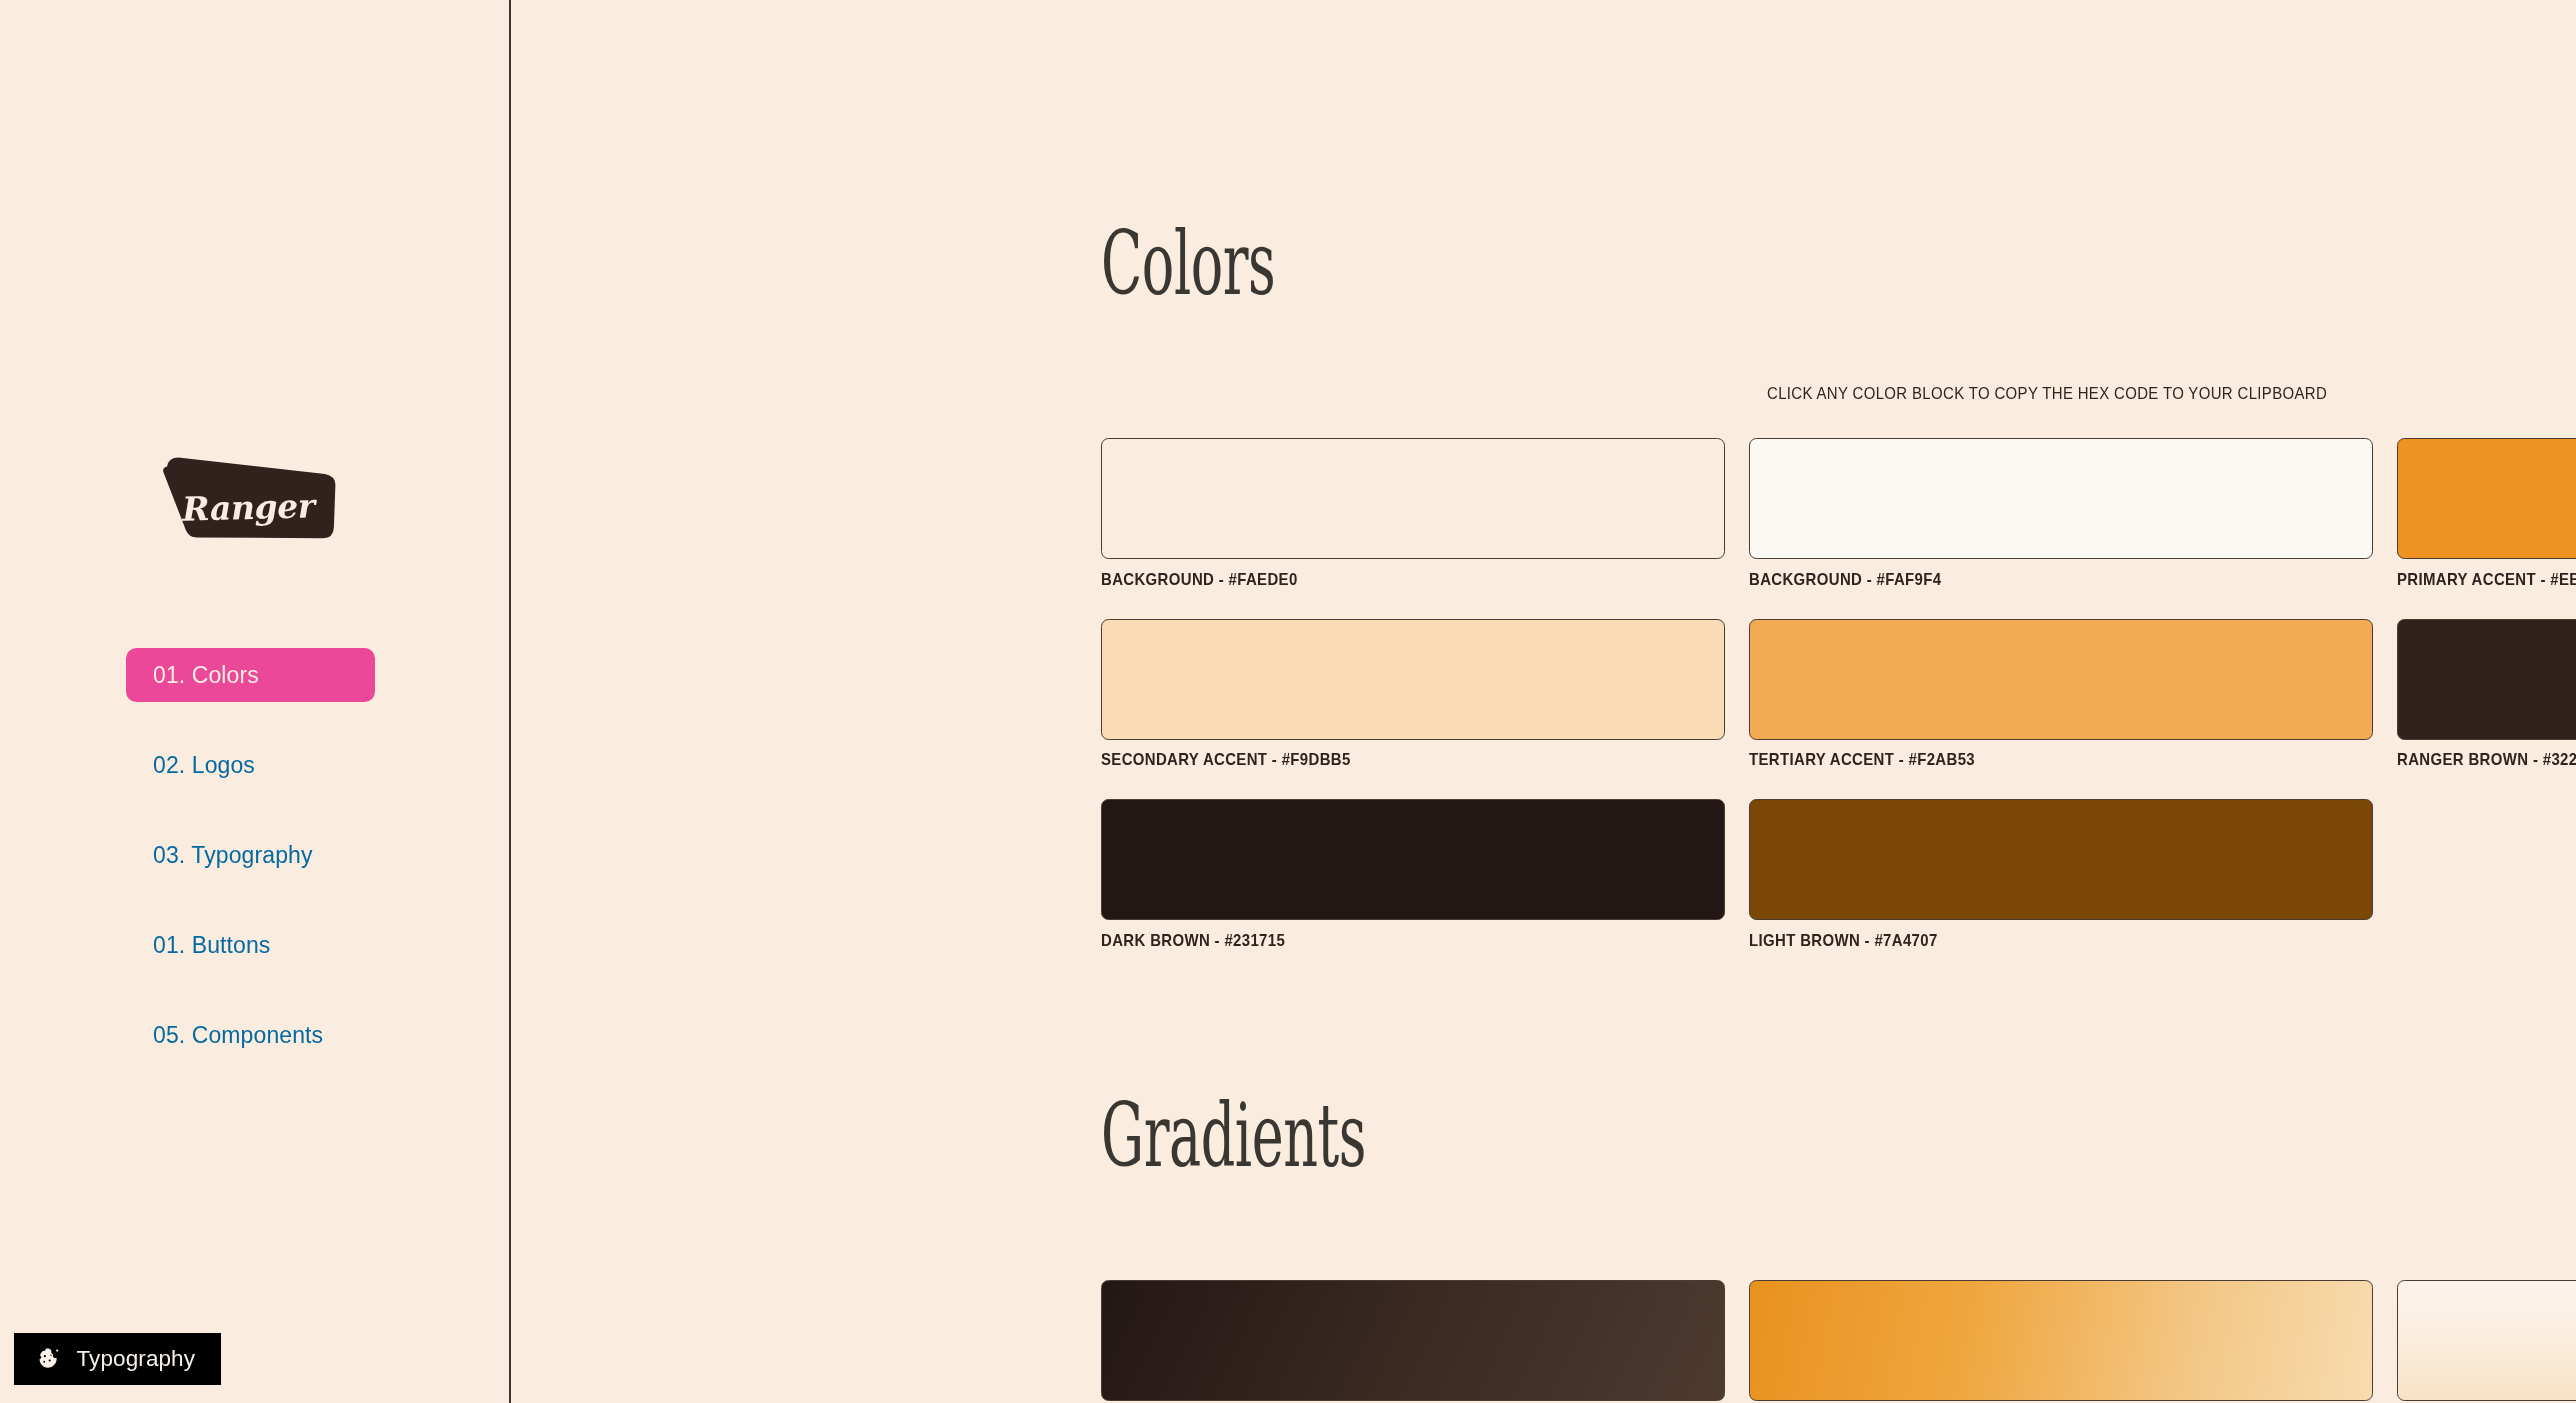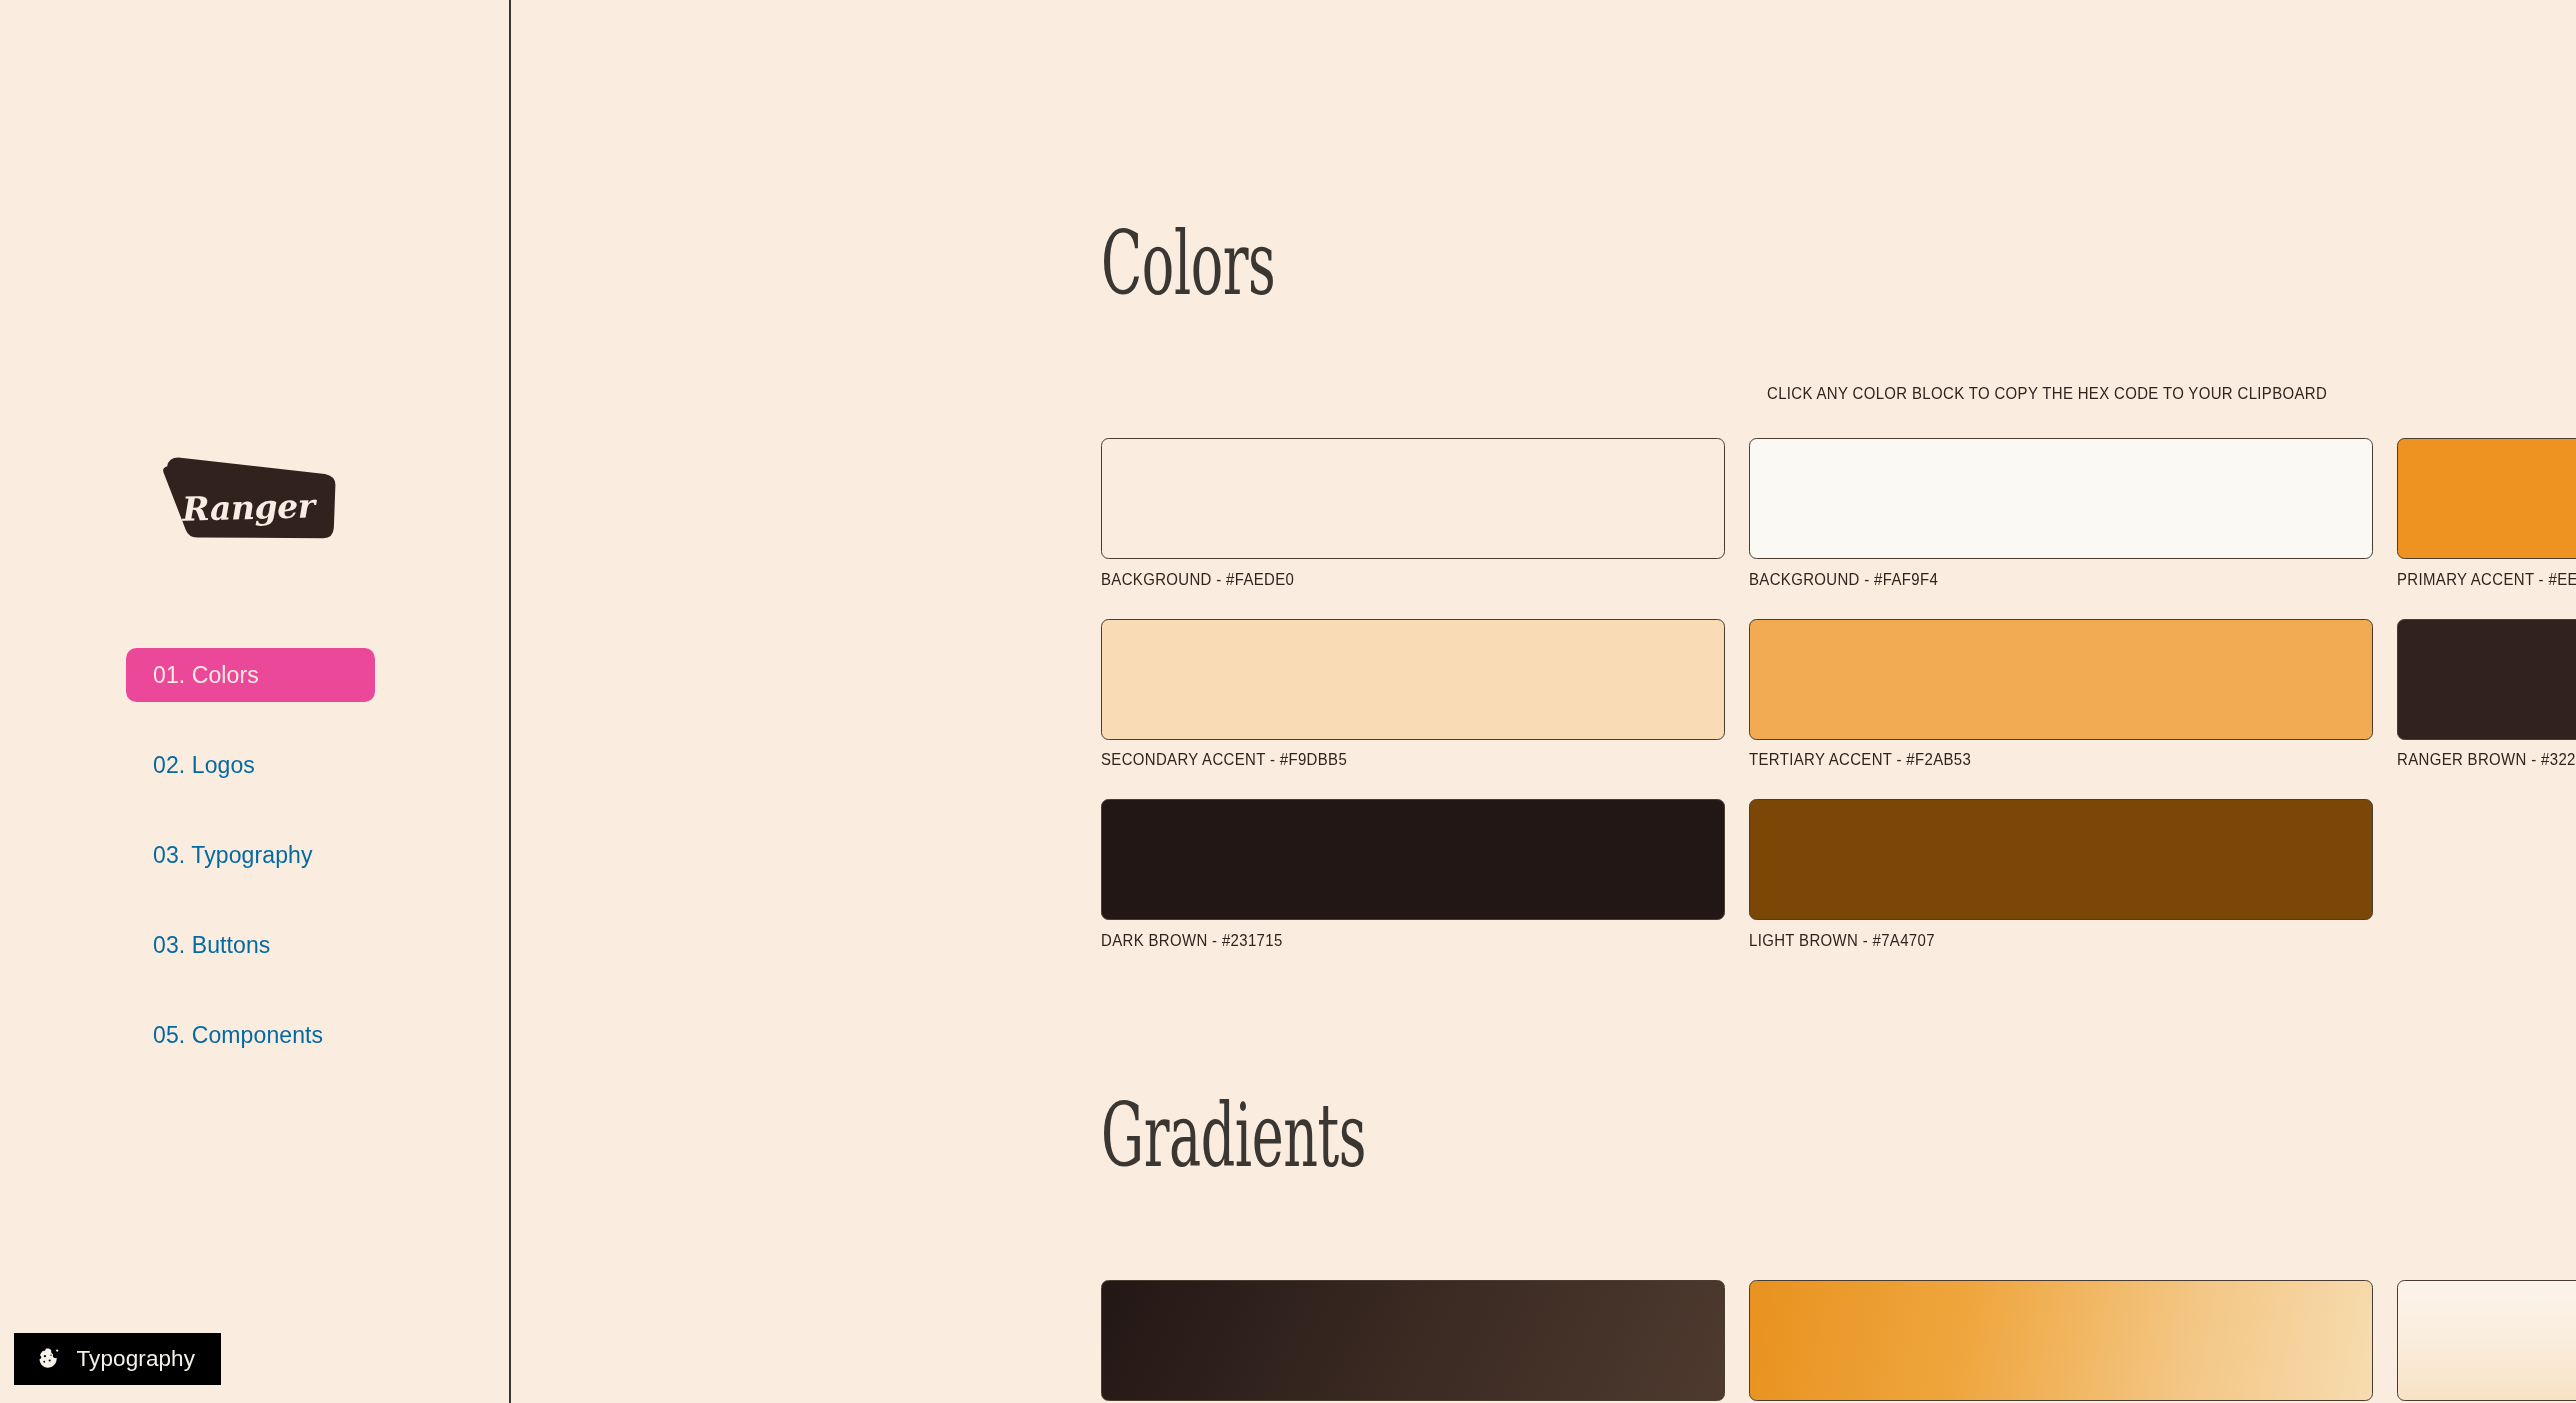--- a/index.html
+++ b/index.html
@@ -144,21 +144,21 @@
     position: absolute;
     left: 588px;
     width: 1926px;
     display: grid;
     grid-template-columns: repeat(3, 624px);
     column-gap: 24px;
   }
   #colors-grid { top: 421px; row-gap: 0; }
   #gradients-grid { top: 1263px; }
 
-  .swatch-cell { width: 596px; margin-bottom: 29px; }
+  .swatch-cell { width: 596px; margin-bottom: 29px; font-weight: bold; }
 
   .swatch-block {
     width: 624px;
     height: 121px;
     border: 1.5px solid #4A3B33;
     border-radius: 7.5px;
     cursor: pointer;
     display: block;
   }
   .swatch-label {
@@ -187,21 +187,21 @@
     <div class="nav-item active">
       <span>01. Colors</span>
     </div>
     <div class="nav-item">
       <span>02. Logos</span>
     </div>
     <div class="nav-item">
       <span>03. Typography</span>
     </div>
     <div class="nav-item">
-      <span>03. Buttons</span>
+      <span>01. Buttons</span>
     </div>
     <div class="nav-item">
       <span>05. Components</span>
     </div>
   </nav>
 </div>
 
 <div id="prefs-btn">
   <span>
     <svg width="25.5" height="25.5" viewBox="0 0 34 34" xmlns="http://www.w3.org/2000/svg">

